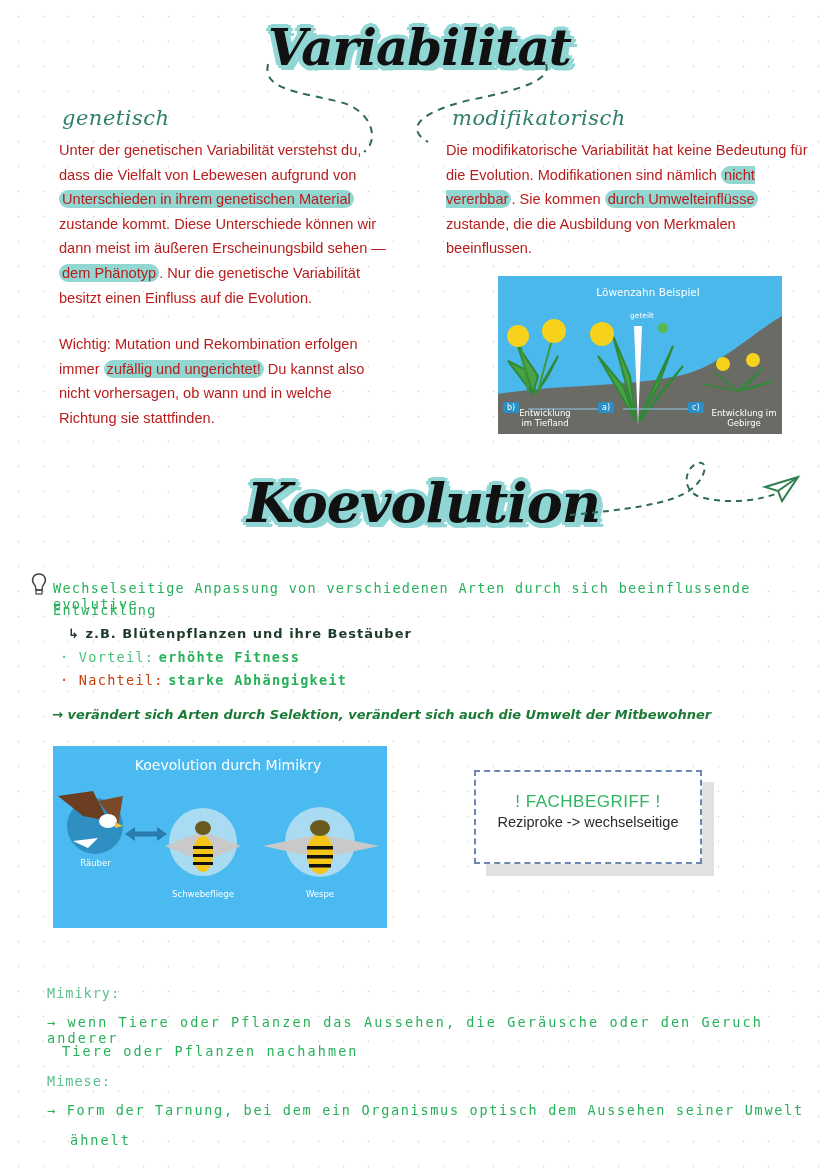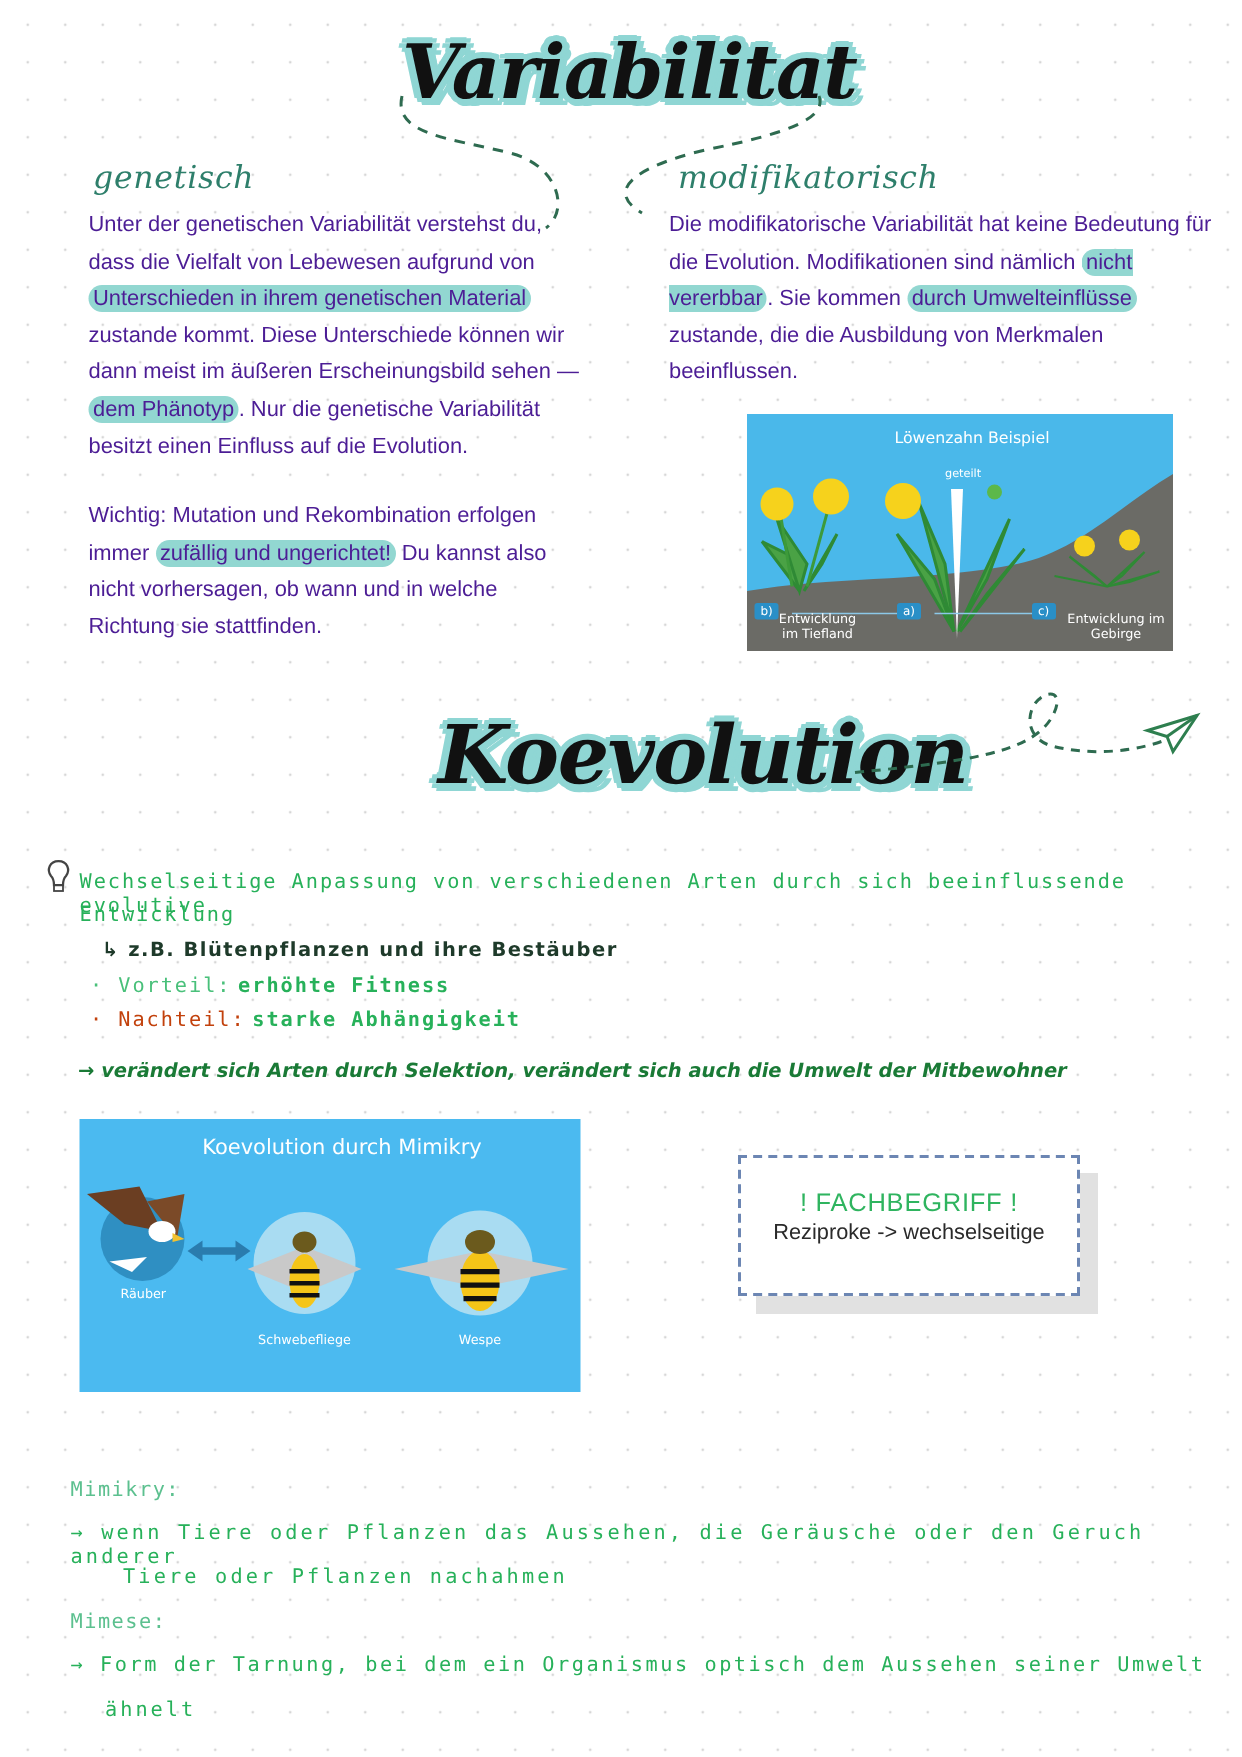--- a/index.html
+++ b/index.html
@@ -21,37 +21,37 @@
       font-style: italic;
       font-weight: bold;
       color: #111;
       letter-spacing: -1px;
       text-shadow:
         3px 3px 0 #8fd6d4, -3px 3px 0 #8fd6d4, 3px -3px 0 #8fd6d4, -3px -3px 0 #8fd6d4,
         5px 0 0 #8fd6d4, -5px 0 0 #8fd6d4, 0 5px 0 #8fd6d4, 0 -4px 0 #8fd6d4,
         6px 5px 0 #8fd6d4;
     }
     #title-variabilitat { left: 268px; top: 18px; font-size: 50px; line-height: 60px; }
-    #title-koevolution { left: 247px; top: 470px; font-size: 54px; line-height: 66px; margin-left: 45px; }
+    #title-koevolution { left: 247px; top: 470px; font-size: 54px; line-height: 66px; }
 
     .subheading {
       font-family: "DejaVu Serif", serif;
       font-style: italic;
       color: #2e7f6b;
       font-size: 21px;
       letter-spacing: 0.5px;
     }
     #sub-genetisch { left: 62px; top: 106px; }
     #sub-modifikatorisch { left: 452px; top: 106px; }
 
     .para {
       font-family: "Liberation Sans", sans-serif;
       font-size: 14.6px;
       line-height: 24.6px;
-      color: #4c1d95;
+      color: #b91c1c;
       font-weight: 300;
     }
     .hl {
       background: #92d7d1;
       border-radius: 9px;
       padding: 1px 3px;
     }
     #para-genetic-1 { left: 59px; top: 138px; width: 330px; }
     #para-genetic-2 { left: 59px; top: 332px; width: 330px; }
     #para-modif { left: 446px; top: 138px; width: 372px; }
@@ -99,21 +99,21 @@
     }
     .label-teal {
       font-family: "DejaVu Sans Mono", monospace;
       color: #5cc08f;
       font-size: 13.5px;
       letter-spacing: 1px;
     }
 
     
     #fach-box {
-      left: 492px; top: 770px; width: 228px; height: 94px;
+      left: 474px; top: 770px; width: 228px; height: 94px;
       border: 2px dashed #6c86b3;
       background: #fff;
       box-shadow: 12px 12px 0 #e1e1e1;
       text-align: center;
     }
     #fach-title {
       margin-top: 20px; color: #2fb45f; font-size: 17px;
       font-family: "Liberation Sans Narrow", "Liberation Sans", sans-serif; letter-spacing: 0.5px;
     }
     #fach-text { font-size: 14.5px; color: #2a2a2a; margin-top: 2px; }
@@ -259,17 +259,17 @@
   <div class="illu-label" style="left:242px;top:143px;width:50px">Wespe</div>
 </div>
 
 <div class="abs" id="fach-box">
   <div id="fach-title">! FACHBEGRIFF !</div>
   <div id="fach-text">Reziproke -&gt; wechselseitige</div>
 </div>
 
 <div class="abs label-teal" style="left:47px;top:985px">Mimikry:</div>
 <div class="abs note-green" style="left:47px;top:1014px;letter-spacing:2.1px">→ wenn Tiere oder Pflanzen das Aussehen, die Geräusche oder den Geruch anderer</div>
-<div class="abs note-green" style="left:82px;top:1043px;letter-spacing:2.1px">Tiere oder Pflanzen nachahmen</div>
+<div class="abs note-green" style="left:62px;top:1043px;letter-spacing:2.1px">Tiere oder Pflanzen nachahmen</div>
 
 <div class="abs label-teal" style="left:47px;top:1073px">Mimese:</div>
 <div class="abs note-green" style="left:47px;top:1102px;letter-spacing:1.7px">→ Form der Tarnung, bei dem ein Organismus optisch dem Aussehen seiner Umwelt</div>
 <div class="abs note-green" style="left:70px;top:1132px;letter-spacing:2px">ähnelt</div>
 
 </body></html>

